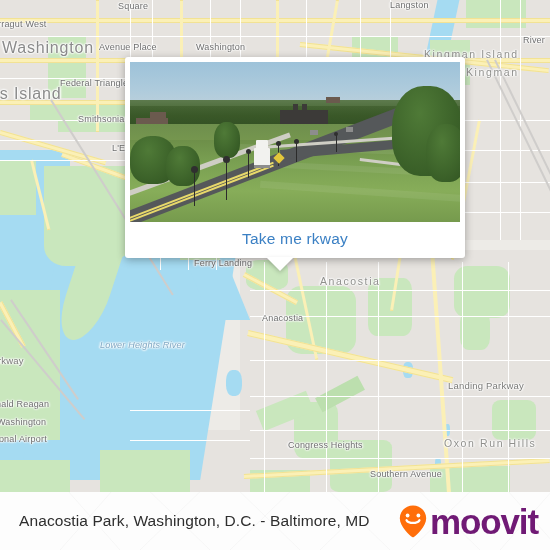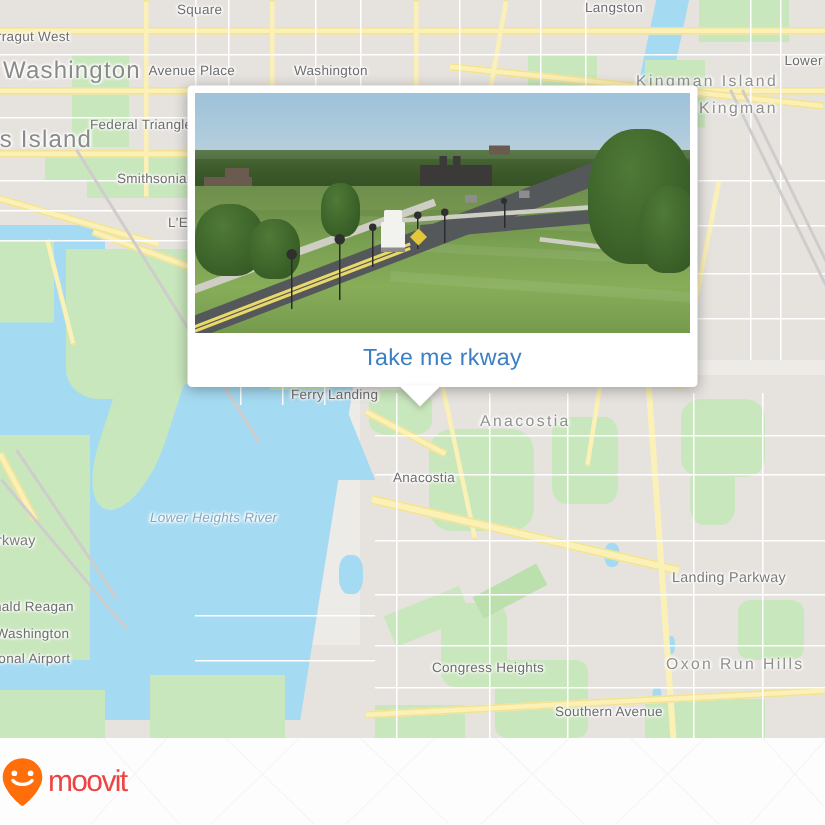--- a/index.html
+++ b/index.html
@@ -96,21 +96,21 @@
     position:absolute;left:0;top:492px;width:550px;height:58px;
     background:#fdfdfd;overflow:hidden;
     display:flex;align-items:center;justify-content:space-between;
   }
   .footer-wm{position:absolute;left:0;top:0;width:550px;height:58px;opacity:.5;}
   .ftitle{
     position:relative;font-size:15.5px;color:#2e2e2e;padding-left:19px;
     letter-spacing:.1px;white-space:nowrap;z-index:2;
   }
   .logo{position:relative;display:flex;align-items:center;padding-right:12px;z-index:2;}
-  .logo-word{font-size:20px;font-weight:normal;color:#ef4444;letter-spacing:-1.1px;line-height:1;}
+  .logo-word{font-size:35px;font-weight:bold;color:#701a75;letter-spacing:-1.1px;line-height:1;}
 </style>
 </head>
 <body>
 
 <div id="app">
 
   <div class="map">
     <div class="landmass"></div>
 
     <div class="urbanblock" style="left:0;top:0;width:360px;height:200px;"></div>
@@ -220,21 +220,21 @@
     <div class="rail" style="left:494px;top:60px;width:1.5px;height:200px;transform:rotate(-26deg);transform-origin:top;"></div>
     <div class="rail" style="left:10px;top:300px;width:1.5px;height:120px;transform:rotate(-34deg);transform-origin:top;"></div>
     <div class="rail" style="left:0;top:320px;width:1.5px;height:130px;transform:rotate(-40deg);transform-origin:top;"></div>
 
     <div id="map-labels">
         <div class="lbl" style="left: 118px; top: 1px;">Square</div>
         <div class="lbl" style="left: 390px; top: 0px;">Langston</div>
         <div class="lbl" style="left: -2px; top: 19px;">rragut West</div>
         <div class="lbl" style="left: 99px; top: 42px;">Avenue Place</div>
         <div class="lbl" style="left: 196px; top: 42px;">Washington</div>
-        <div class="lbl" style="left: 523px; top: 35px;">Lower</div>
+        <div class="lbl" style="left: 523px; top: 35px;">River</div>
         <div class="lbl big" style="left: 2px; top: 39px;">Washington</div>
         <div class="lbl" style="left: 60px; top: 78px;">Federal Triangle</div>
         <div class="lbl big" style="left: -4px; top: 85px;">'s Island</div>
         <div class="lbl area" style="left: 424px; top: 48px;">Kingman Island</div>
         <div class="lbl area" style="left: 466px; top: 66px;">Kingman</div>
         <div class="lbl" style="left: 78px; top: 114px;">Smithsonian</div>
         <div class="lbl" style="left: 112px; top: 143px;">L'Enfant</div>
         <div class="lbl road-lbl" style="left: -2px; top: 355px;">rkway</div>
         <div class="lbl" style="left: 194px; top: 258px;">Ferry Landing</div>
         <div class="lbl area" style="left: 320px; top: 275px;">Anacostia</div>
@@ -315,20 +315,21 @@
   <div class="card-tail"></div>
 
   <div class="footer">
     <svg class="footer-wm" viewBox="0 0 550 58" preserveAspectRatio="none">
       <g stroke="#f0f0f0" stroke-width="1" fill="none">
         <path d="M60 58 L120 -10 M140 58 L210 -10 M230 58 L300 -10 M320 58 L390 -10 M410 58 L480 -10 M500 58 L560 -10"></path>
         <path d="M60 -10 L120 58 M140 -10 L210 58 M230 -10 L300 58 M320 -10 L390 58 M410 -10 L480 58 M500 -10 L560 58"></path>
       </g>
     </svg>
 
+    <div class="ftitle">Anacostia Park, Washington, D.C. - Baltimore, MD</div>
 
     <div class="logo">
       <svg width="30" height="34" viewBox="0 0 30 34" style="margin-right:2px;">
         <path d="M15 1.5 C7.6 1.5 1.8 7.2 1.8 14.2 C1.8 22.5 12 31.5 14.2 33.0 C14.7 33.4 15.3 33.4 15.8 33.0 C18 31.5 28.2 22.5 28.2 14.2 C28.2 7.2 22.4 1.5 15 1.5 Z" fill="#ff6e0a"></path>
         <circle cx="9.6" cy="11.5" r="1.9" fill="#ffffff"></circle>
         <circle cx="20.4" cy="11.5" r="1.9" fill="#ffffff"></circle>
         <path d="M8.6 16.3 C10.8 19.8 19.2 19.8 21.4 16.3" stroke="#ffffff" stroke-width="2.3" fill="none" stroke-linecap="round"></path>
       </svg>
       <span class="logo-word">moovit</span>
     </div>

